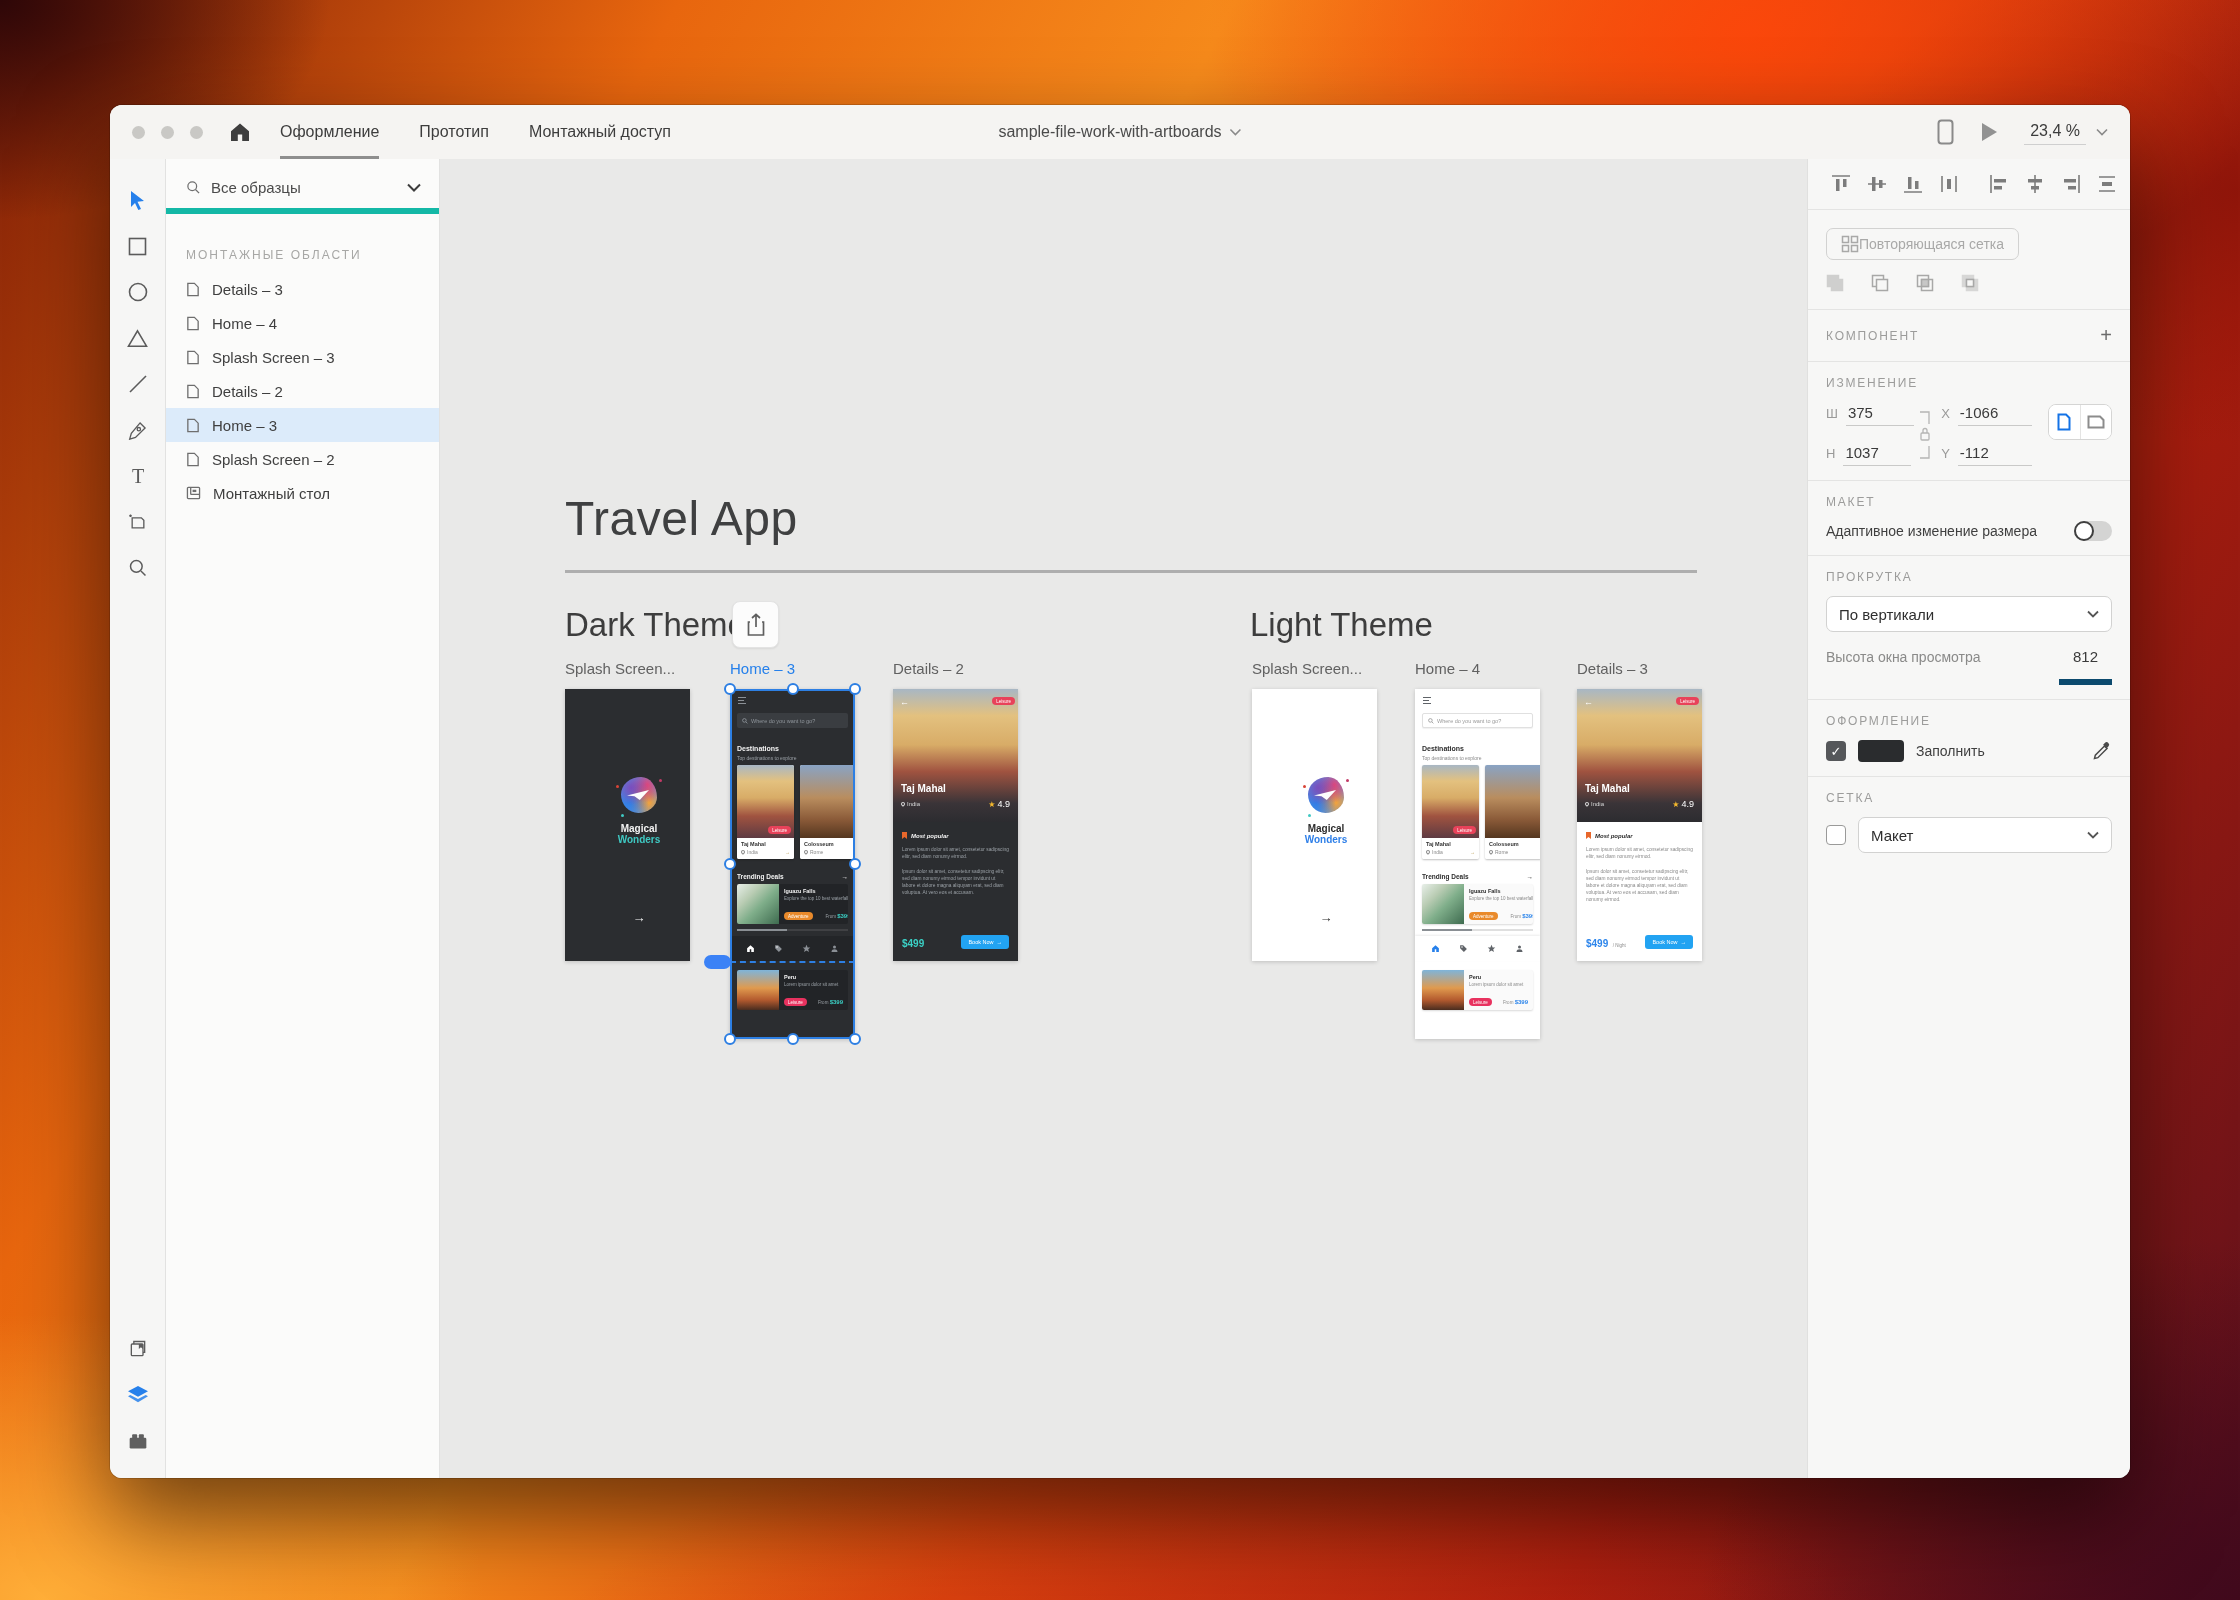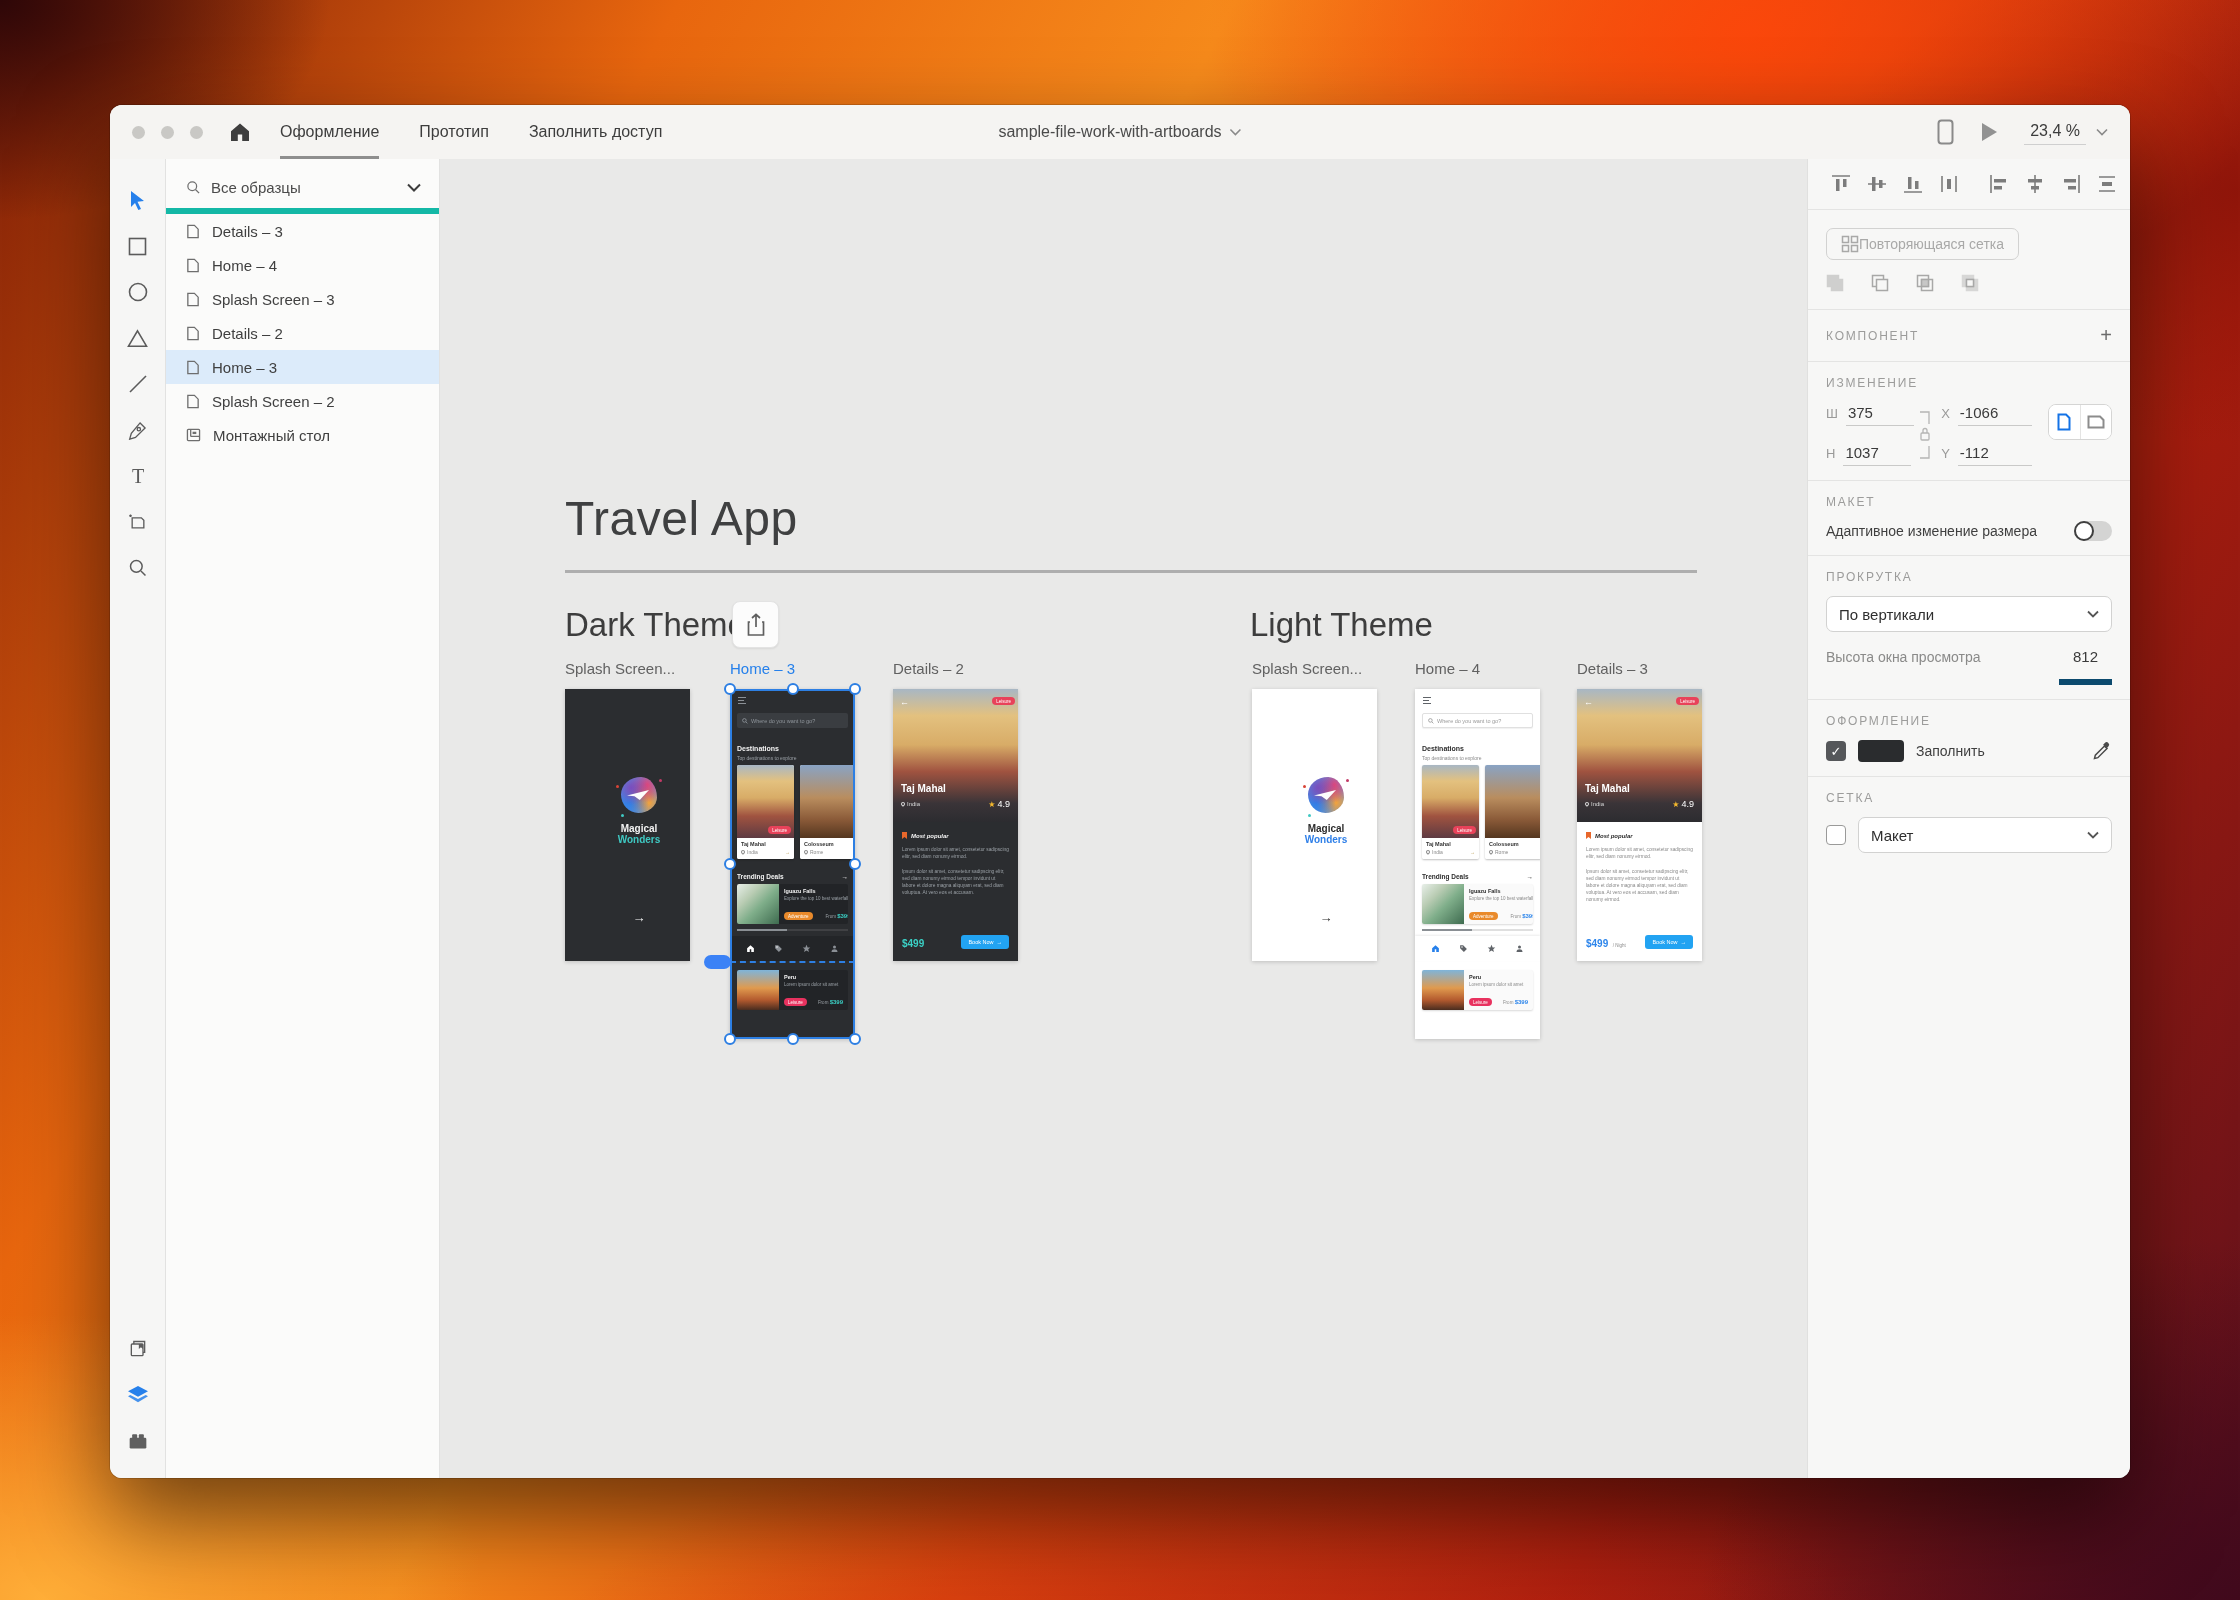--- a/index.html
+++ b/index.html
@@ -209,21 +209,21 @@
       <i></i>
       <i></i>
       <i></i>
     </div>
     <svg class="tb-home" viewBox="0 0 24 24" fill="currentColor">
         <path d="M3 11.2 L12 3.5 L21 11.2 V21 H14.2 V14.5 H9.8 V21 H3 Z"></path>
       </svg>
     <div class="tabs">
       <div class="tab active">Оформление</div>
       <div class="tab">Прототип</div>
-      <div class="tab">Заполнить доступ</div>
+      <div class="tab">Монтажный доступ</div>
     </div>
     <div class="tb-title">
       <span>sample-file-work-with-artboards</span>
       <svg width="12" height="8" viewBox="0 0 12 8" fill="none" stroke="currentColor" stroke-width="1.6">
           <path d="M1 1.5 L6 6.5 L11 1.5"></path>
         </svg>
     </div>
     <div class="tb-right">
       <svg width="17" height="26" viewBox="0 0 17 26" fill="none" stroke="#8a8a8a" stroke-width="2">
           <rect x="1.5" y="1.5" width="14" height="23" rx="3"></rect>
@@ -320,20 +320,21 @@
       <div class="search-row">
         <svg width="15" height="15" viewBox="0 0 24 24" fill="none" stroke="currentColor" stroke-width="2">
             <circle cx="10" cy="10" r="7"></circle>
             <path d="M15.5 15.5 L21 21"></path>
           </svg>
         <span class="lbl">Все образцы</span>
         <svg width="14" height="9" viewBox="0 0 14 9" fill="none" stroke="#3c3c3c" stroke-width="2">
             <path d="M1 1.5 L7 7.5 L13 1.5"></path>
           </svg>
       </div>
+      <div class="sec-title">МОНТАЖНЫЕ ОБЛАСТИ</div>
 
       <div class="litem">
         <svg width="14" height="15" viewBox="0 0 14 16" fill="none" stroke="currentColor" stroke-width="1.4">
             <path d="M1.5 1.5 h7 l4 4 v9 h-11 Z"></path>
           </svg>
         <span>Details – 3</span>
       </div>
       <div class="litem">
         <svg width="14" height="15" viewBox="0 0 14 16" fill="none" stroke="currentColor" stroke-width="1.4">
             <path d="M1.5 1.5 h7 l4 4 v9 h-11 Z"></path>

